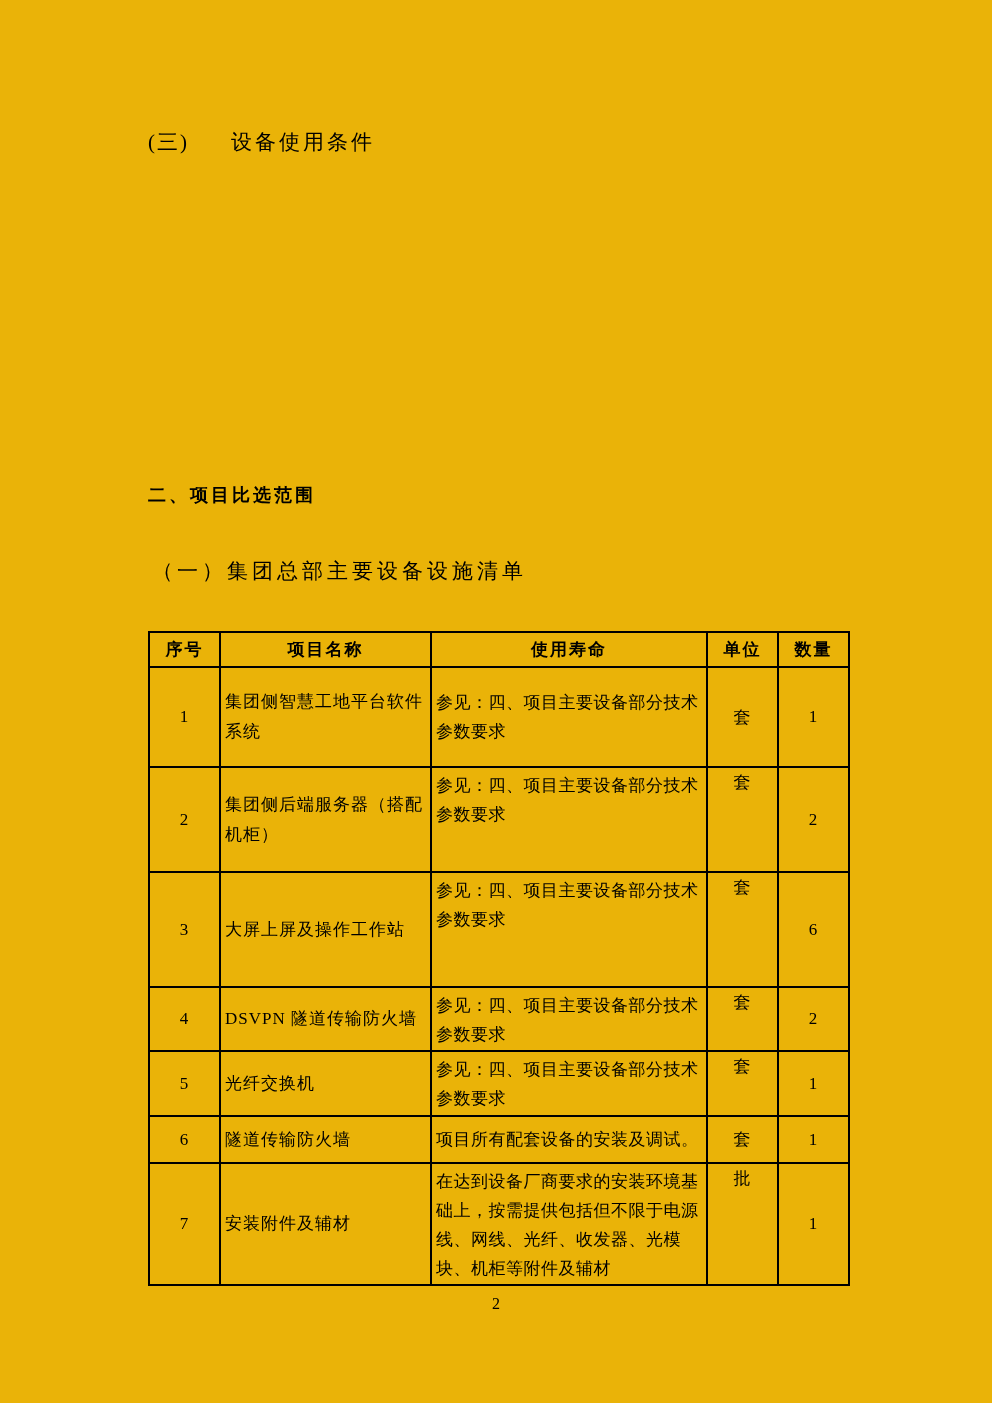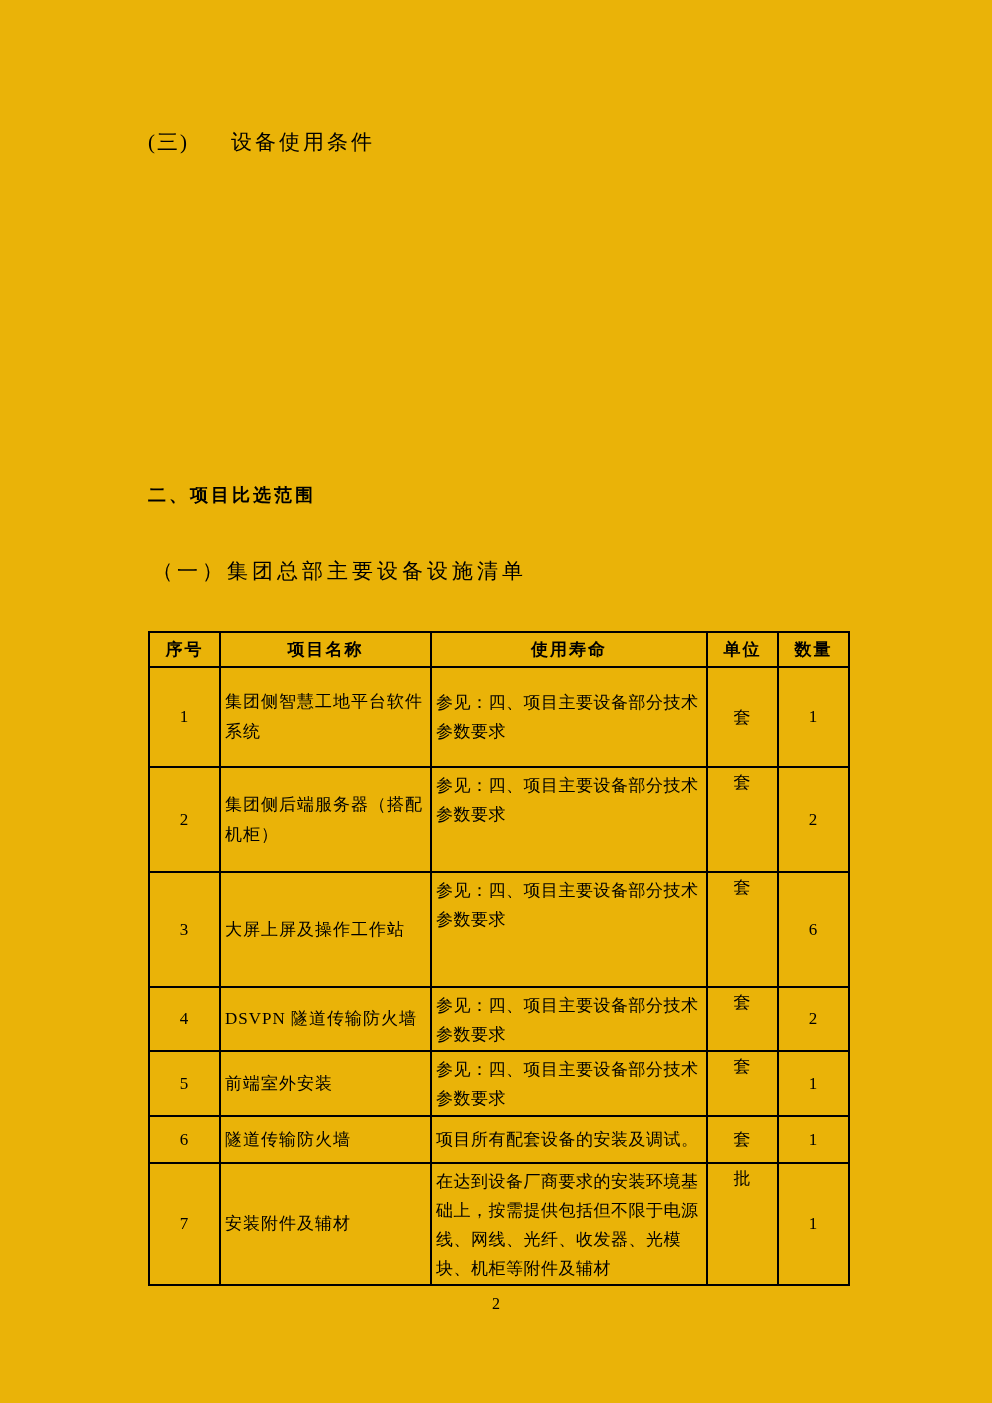--- a/index.html
+++ b/index.html
@@ -185,21 +185,21 @@
       </tr>
       <tr class="r4">
         <td class="c-no">4</td>
         <td class="c-name">DSVPN 隧道传输防火墙</td>
         <td class="c-config vtop">参见：四、项目主要设备部分技术参数要求</td>
         <td class="c-unit vtop">套</td>
         <td class="c-qty">2</td>
       </tr>
       <tr class="r5">
         <td class="c-no">5</td>
-        <td class="c-name">前端室外安装</td>
+        <td class="c-name">光纤交换机</td>
         <td class="c-config vtop">参见：四、项目主要设备部分技术参数要求</td>
         <td class="c-unit vtop">套</td>
         <td class="c-qty">1</td>
       </tr>
       <tr class="r6">
         <td class="c-no">6</td>
         <td class="c-name">隧道传输防火墙</td>
         <td class="c-config">项目所有配套设备的安装及调试。</td>
         <td class="c-unit">套</td>
         <td class="c-qty">1</td>

